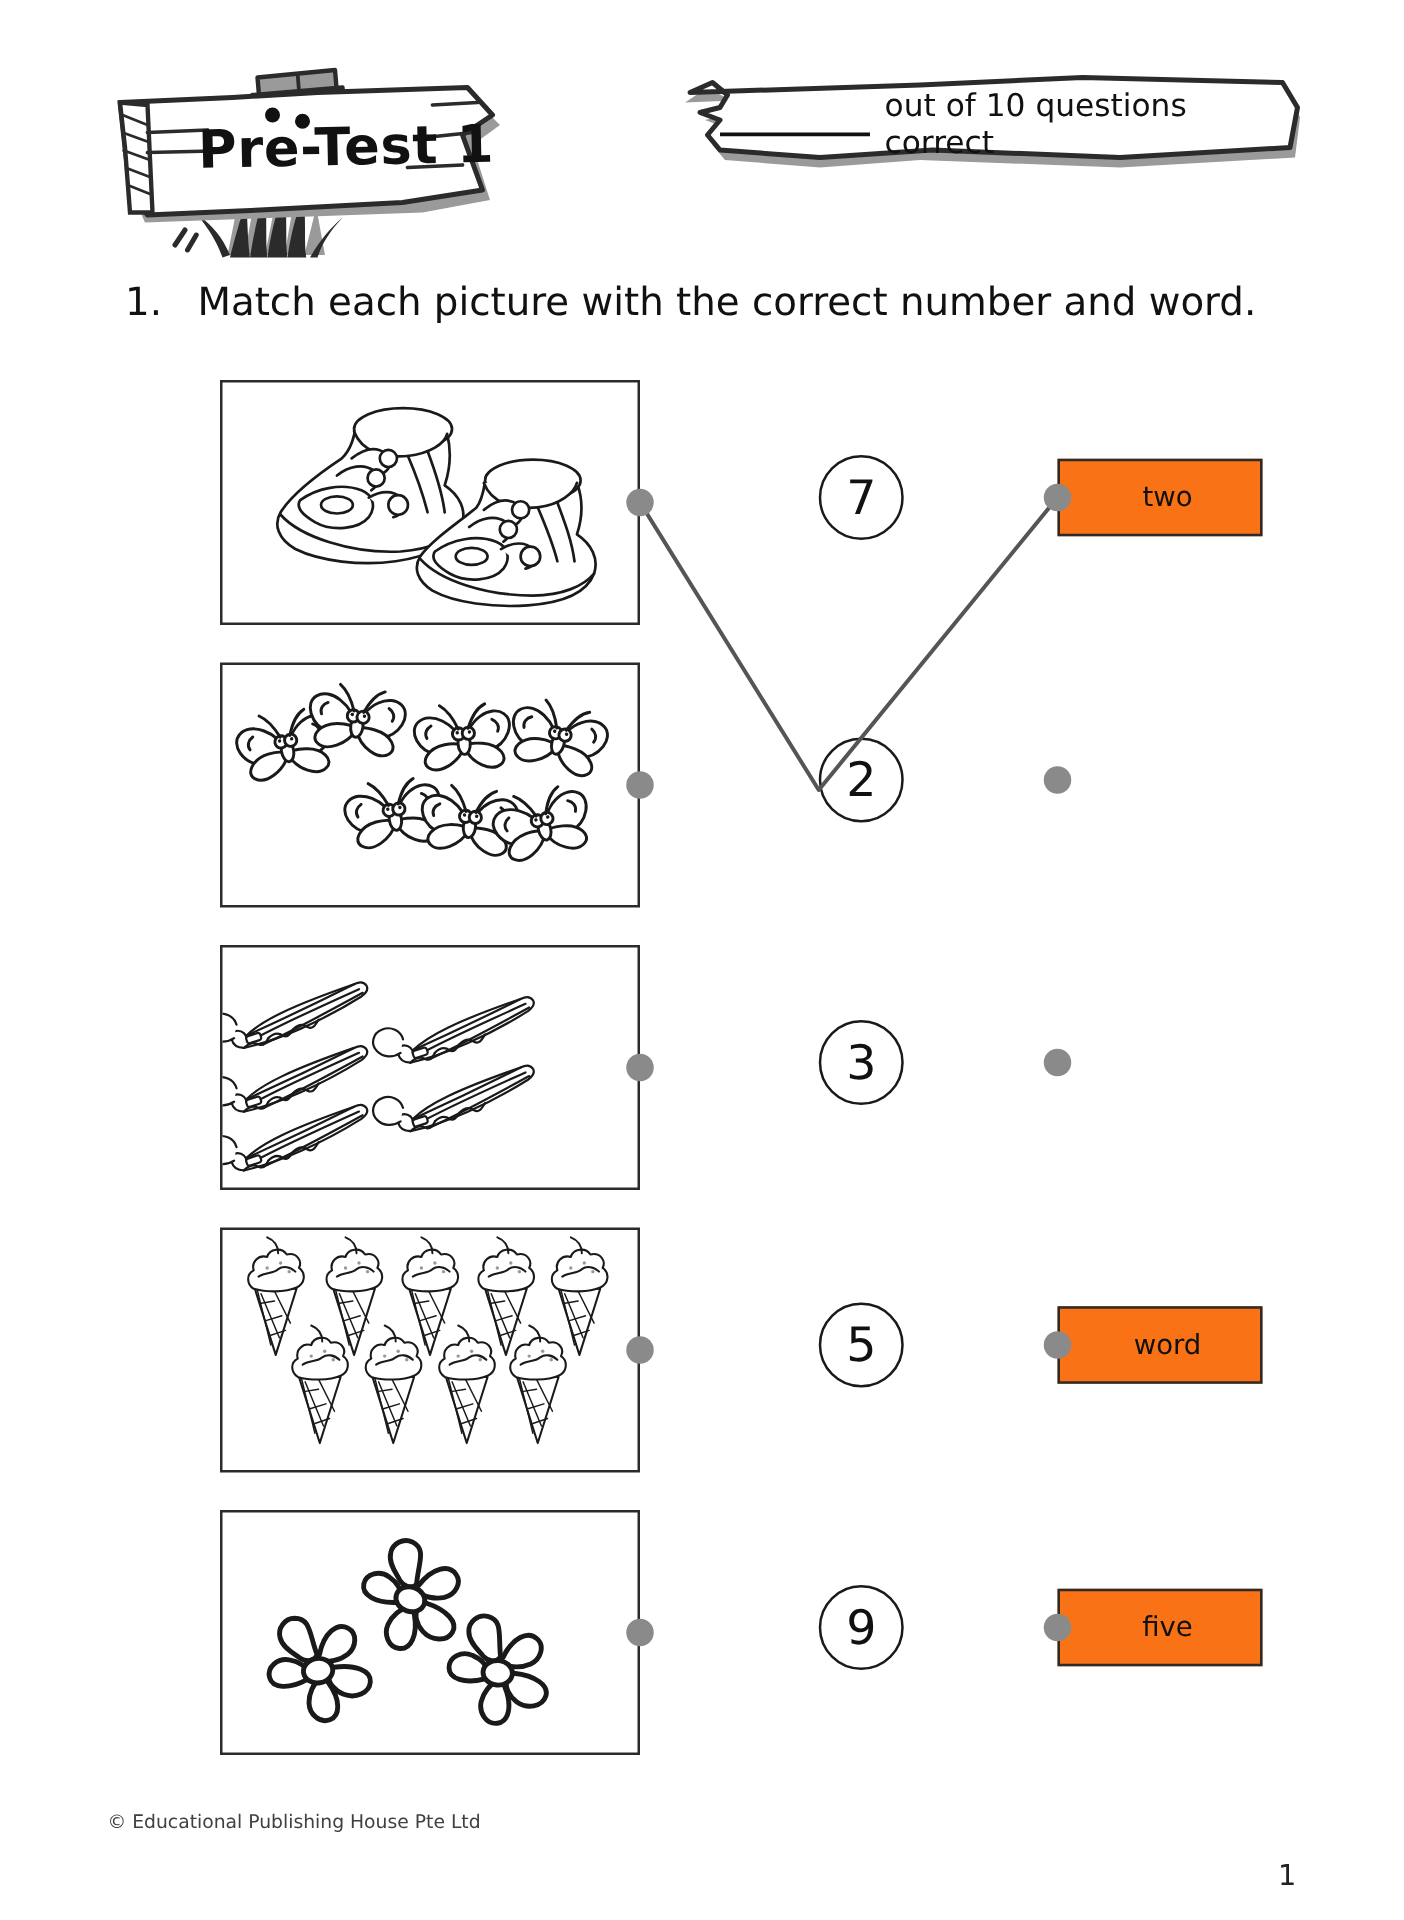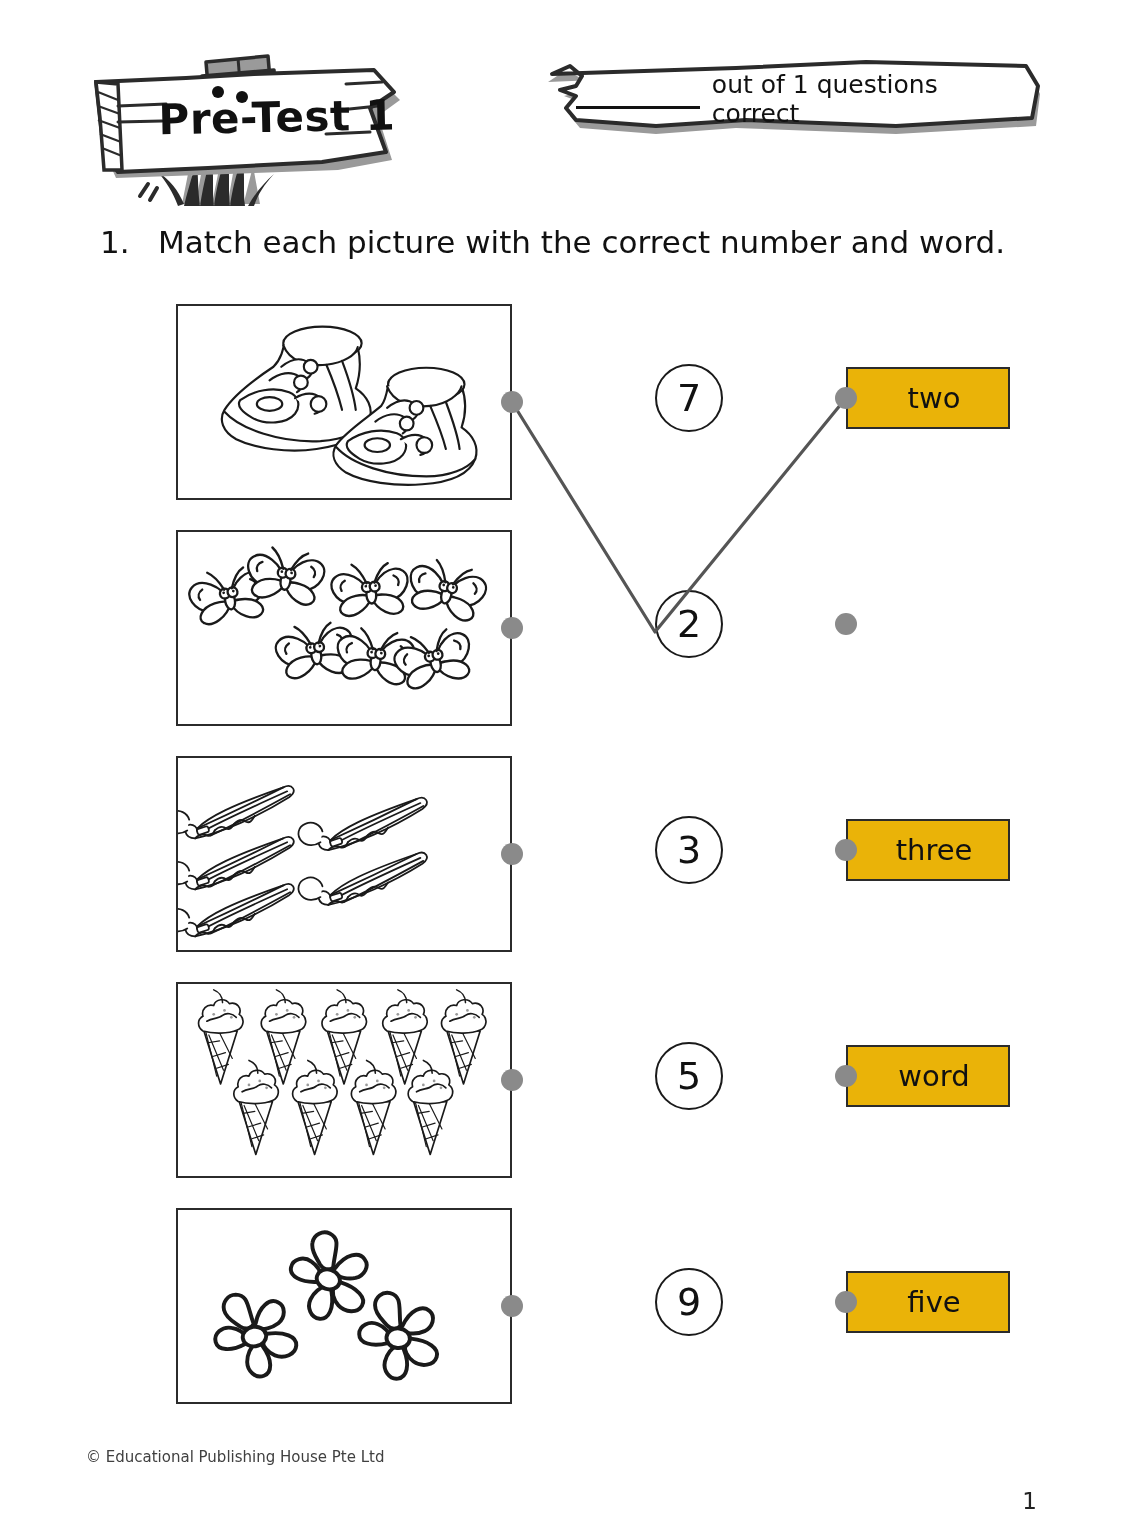--- a/index.html
+++ b/index.html
@@ -95,24 +95,24 @@
     left: 655px;
     z-index: 4;
   }
 
   .word-box {
     position: absolute;
     left: 846px;
     width: 164px;
     height: 62px;
     border: 2.5px solid #2b2b2b;
-    background: #eab308;
+    background: #f97316;
     display: flex; align-items: center; justify-content: center;
     font-family: "DejaVu Sans", sans-serif;
-    font-size: 29px;
+    font-size: 22px;
     color: #111;
     padding-left: 12px;
     z-index: 3;
   }
 
   .dot {
     position: absolute;
     width: 22px; height: 22px;
     border-radius: 50%;
     background: #8a8a8a;
@@ -179,21 +179,21 @@
     <div id="title-text">Pre-Test 1</div>
   </div>
 
   <div id="score-banner">
     <svg viewBox="0 0 512 90" width="512" height="90">
       <path d="M12 24 L30 12 L48 22 L44 34 L28 38 L44 44 L34 58 L44 70 L120 76 L200 70 L360 76 L500 68 L504 36 L494 14 L330 10 L200 16 Z" fill="#9a9a9a"></path>
       <path d="M16 16 L34 8 L46 18 L40 28 L24 32 L40 38 L30 50 L40 62 L120 68 L210 62 L360 68 L496 60 L502 28 L490 8 L330 4 L200 10 Z" fill="#ffffff" stroke="#2b2b2b" stroke-width="4" stroke-linejoin="round"></path>
     </svg>
     <div id="score-text">
       <span id="score-blank"></span>
-        <span>out of 1 questions correct</span>
+        <span>out of 10 questions correct</span>
     </div>
   </div>
 </div>
 
 <div id="instruction">
   <span id="instruction-number">1.</span>
   <span id="instruction-body">Match each picture with the correct number and word.</span>
 </div>
 
 <div id="match-area">
@@ -353,21 +353,20 @@
   <div class="dot" style="left:501px; top:1069px;"></div>
   <div class="dot" style="left:501px; top:1295px;"></div>
 
   <div class="num-circle" style="top:364px;">7</div>
   <div class="num-circle" style="top:590px;">2</div>
   <div class="num-circle" style="top:816px;">3</div>
   <div class="num-circle" style="top:1042px;">5</div>
   <div class="num-circle" style="top:1268px;">9</div>
 
   <div class="word-box" style="top:367px;">two</div>
-  <div class="word-box" style="top:819px;">three</div>
   <div class="word-box" style="top:1045px;">word</div>
   <div class="word-box" style="top:1271px;">five</div>
 
   <div class="dot" style="left:835px; top:387px;"></div>
   <div class="dot" style="left:835px; top:613px;"></div>
   <div class="dot" style="left:835px; top:839px;"></div>
   <div class="dot" style="left:835px; top:1065px;"></div>
   <div class="dot" style="left:835px; top:1291px;"></div>
 
   <svg id="link-lines" viewBox="0 0 1123 1536">

